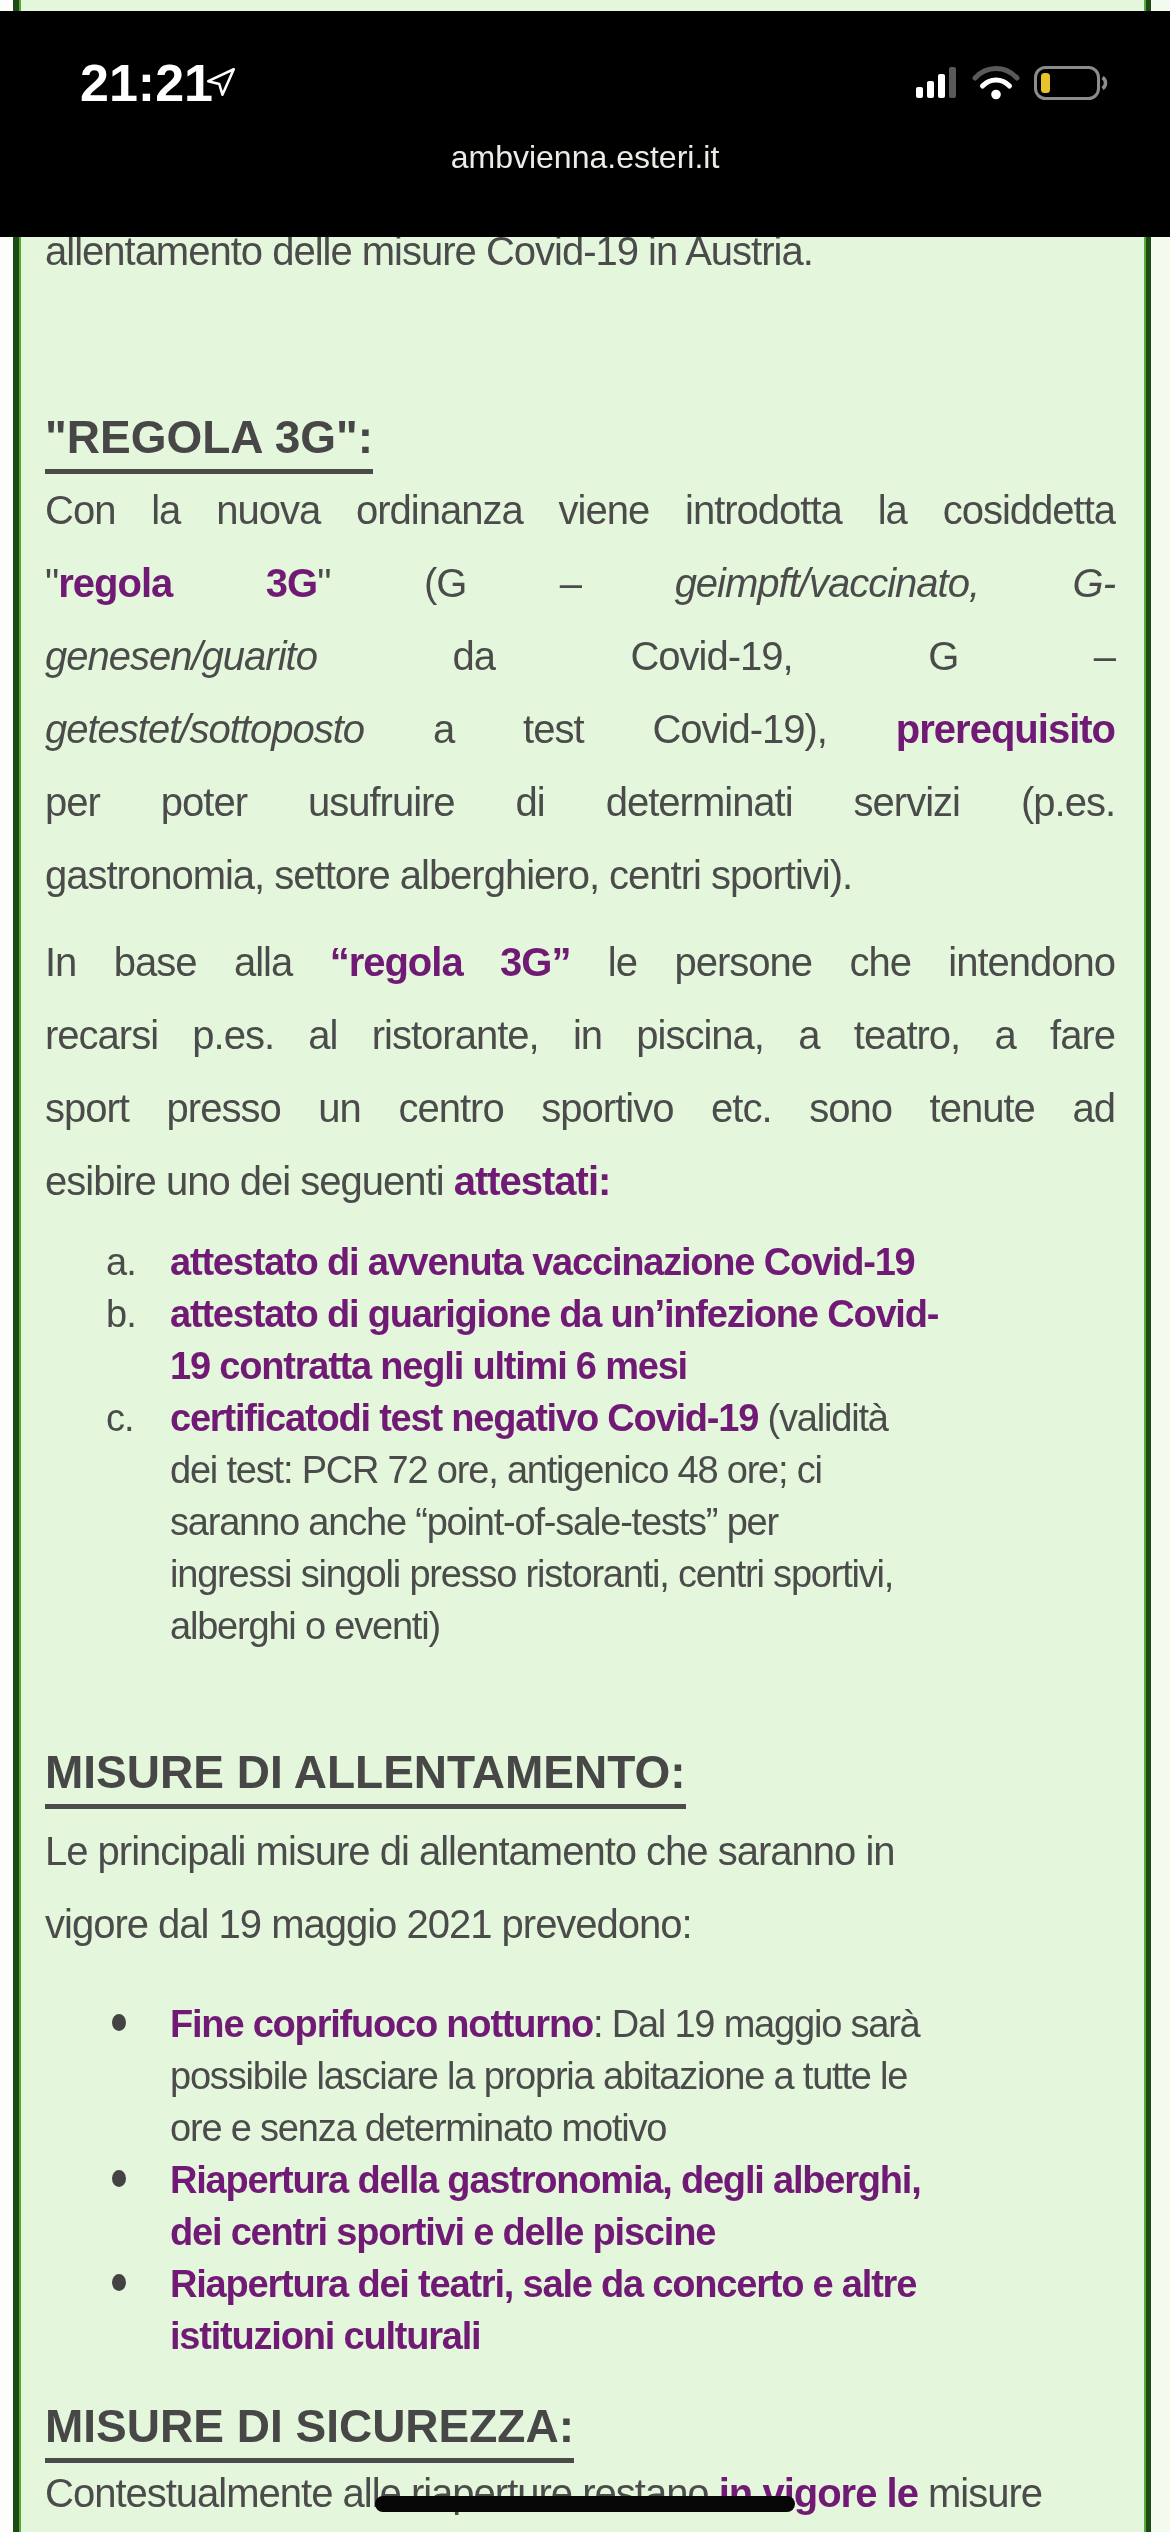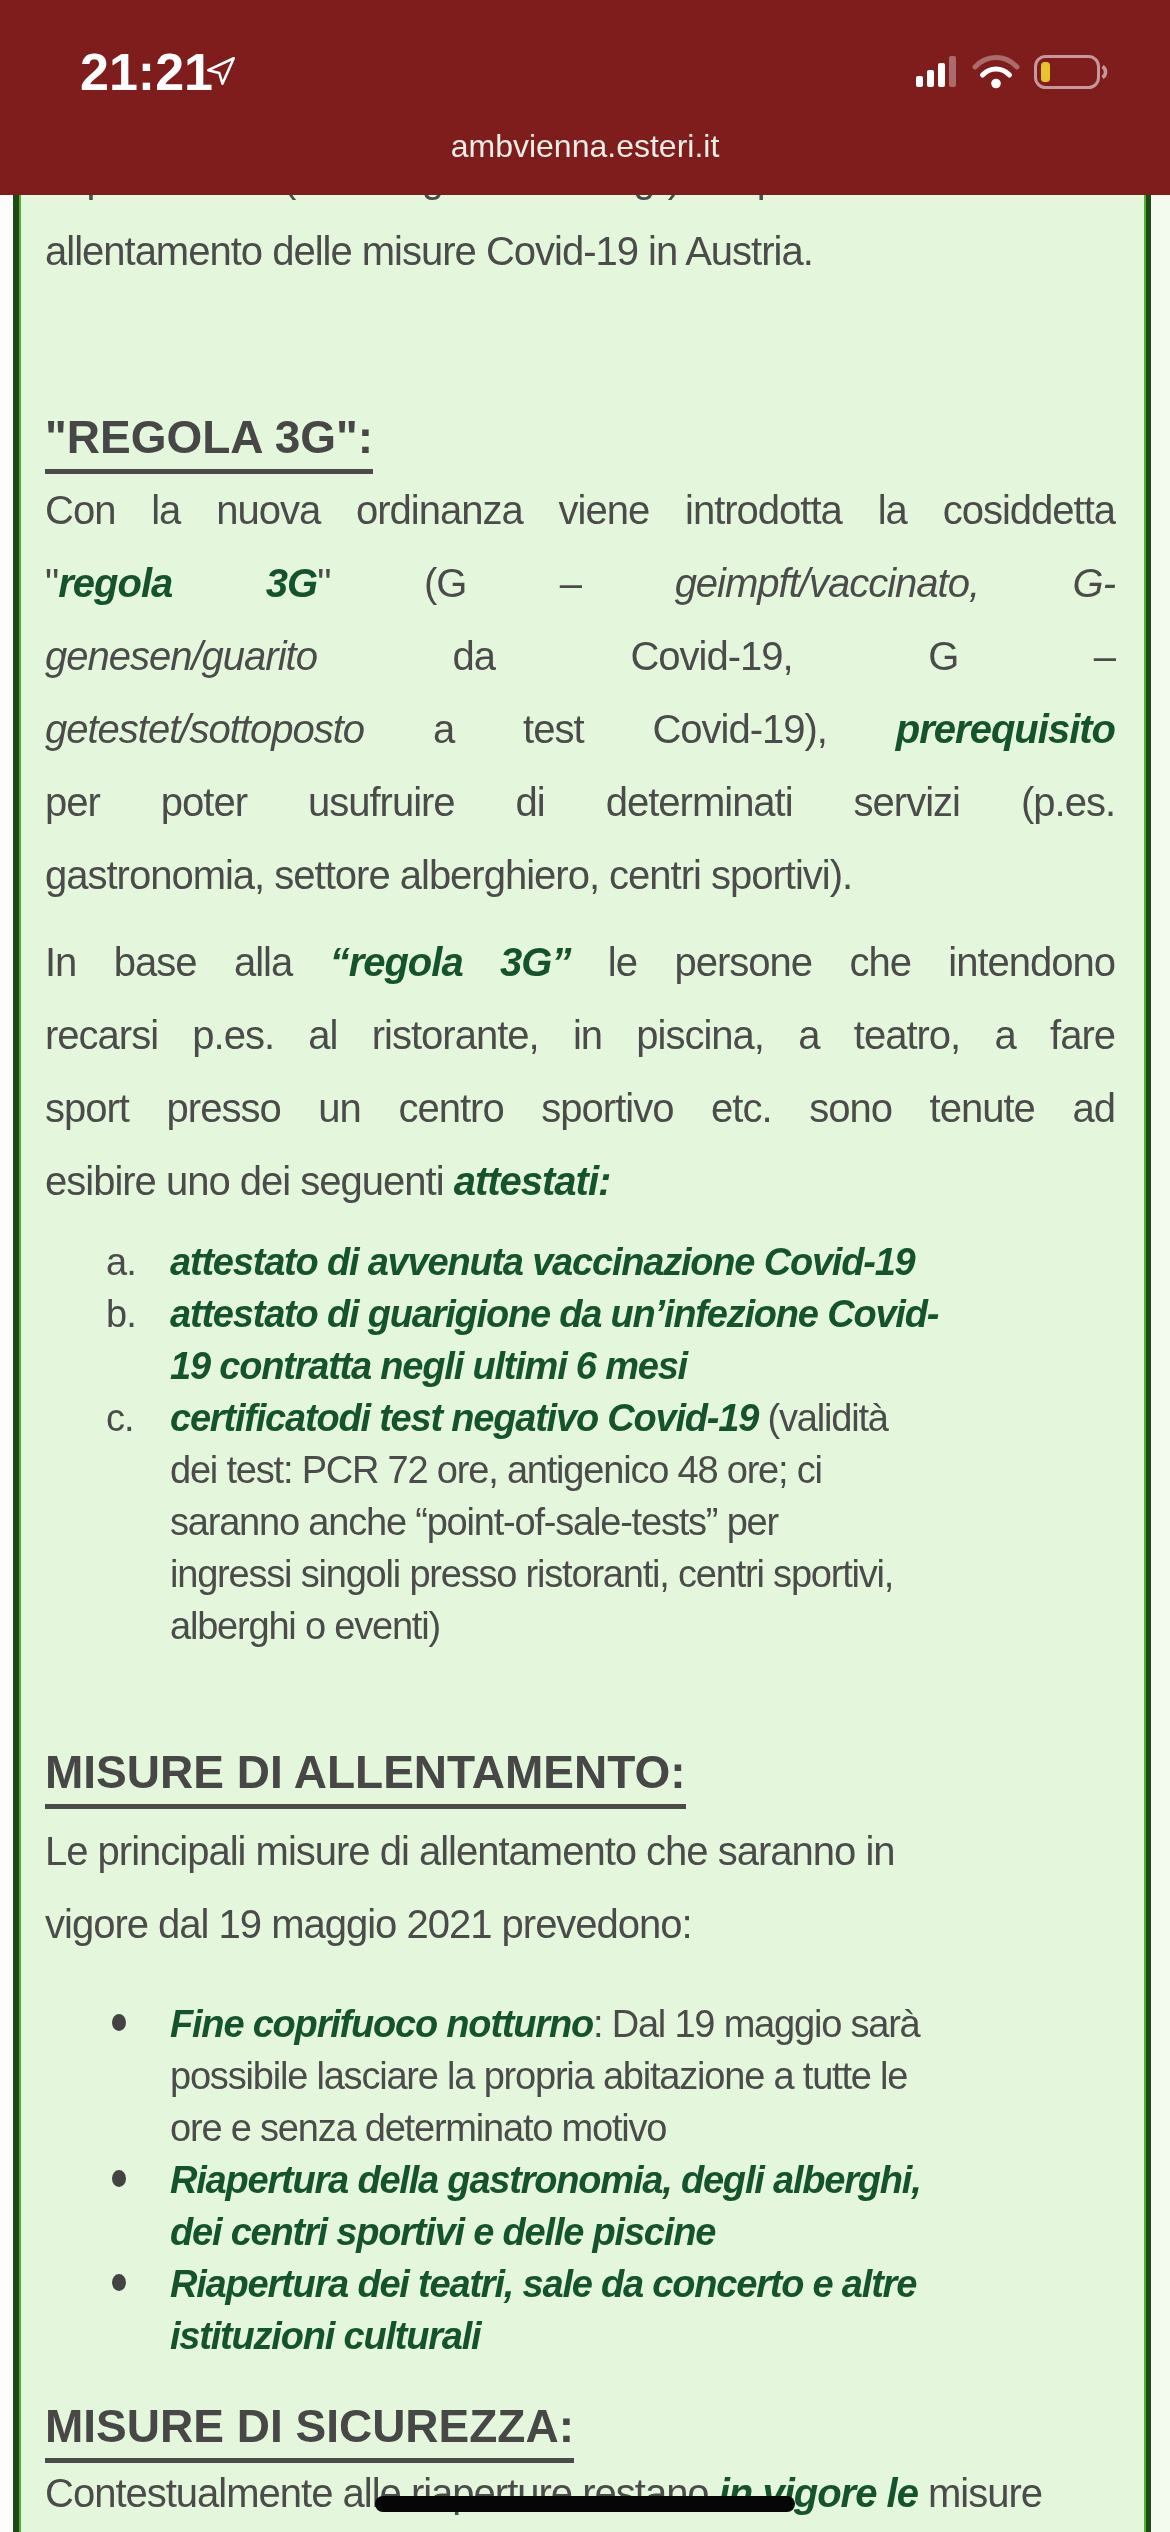--- a/index.html
+++ b/index.html
@@ -8,35 +8,35 @@
   
   .gutter{position:absolute;top:0;bottom:0;}
   .gutter-left{left:0;width:13px;background:#fdfefb;}
   .gutter-right{right:0;width:19px;background:#f3faee;}
   
   .frame{position:absolute;top:0;bottom:0;left:13px;right:19px;background:#e4f6db;
          border-left:6px solid #1e4a18;border-right:5px solid #1e4a18;
          box-shadow:inset 2px 0 0 #55ad35, inset -2px 0 0 #55ad35;
          overflow:hidden;}
   .article{padding:142px 31px 0 26px;color:#4b4b4b;letter-spacing:-1px;}
-  .article b{color:#14532d;font-style:italic;}
+  .article b{color:#701a75;}
   
   .pl{font-size:40px;line-height:73px;white-space:nowrap;}
   .pl.j{white-space:normal;text-align:justify;text-align-last:justify;}
   .cut .pl{line-height:60px;}
   
   .heading{font-size:46px;line-height:56px;font-weight:bold;color:#474747;letter-spacing:0;}
   .hu{display:inline-block;padding-bottom:4px;border-bottom:5px solid #4b4b4b;}
   
   .item{position:relative;margin-left:125px;}
   .ll{font-size:38px;line-height:52px;letter-spacing:-1.2px;white-space:nowrap;}
   .marker{position:absolute;left:-64px;top:0;font-size:38px;line-height:52px;color:#4b4b4b;}
   .marker.dot{left:-58px;top:16px;width:14px;height:17px;border-radius:50%;background:#434343;}
   
-  .header{position:absolute;top:0;left:0;right:0;height:195px;background:#7f1d1d;z-index:5;}
+  .header{position:absolute;top:11px;left:0;right:0;height:226px;background:#000000;z-index:5;}
   .time{position:absolute;left:80px;top:42px;font-size:52px;font-weight:600;color:#ffffff;letter-spacing:0;}
   .loc{position:absolute;left:204px;top:54px;}
   .sticons{position:absolute;right:60px;top:55px;display:flex;align-items:flex-start;gap:14px;}
   .url{position:absolute;left:0;right:0;top:128px;text-align:center;font-size:32px;color:#eaede6;letter-spacing:0;}
   
   .home{position:absolute;left:375px;top:2496px;width:420px;height:16px;border-radius:9px;background:#060606;z-index:6;}
 </style>
 </head>
 <body>
 

